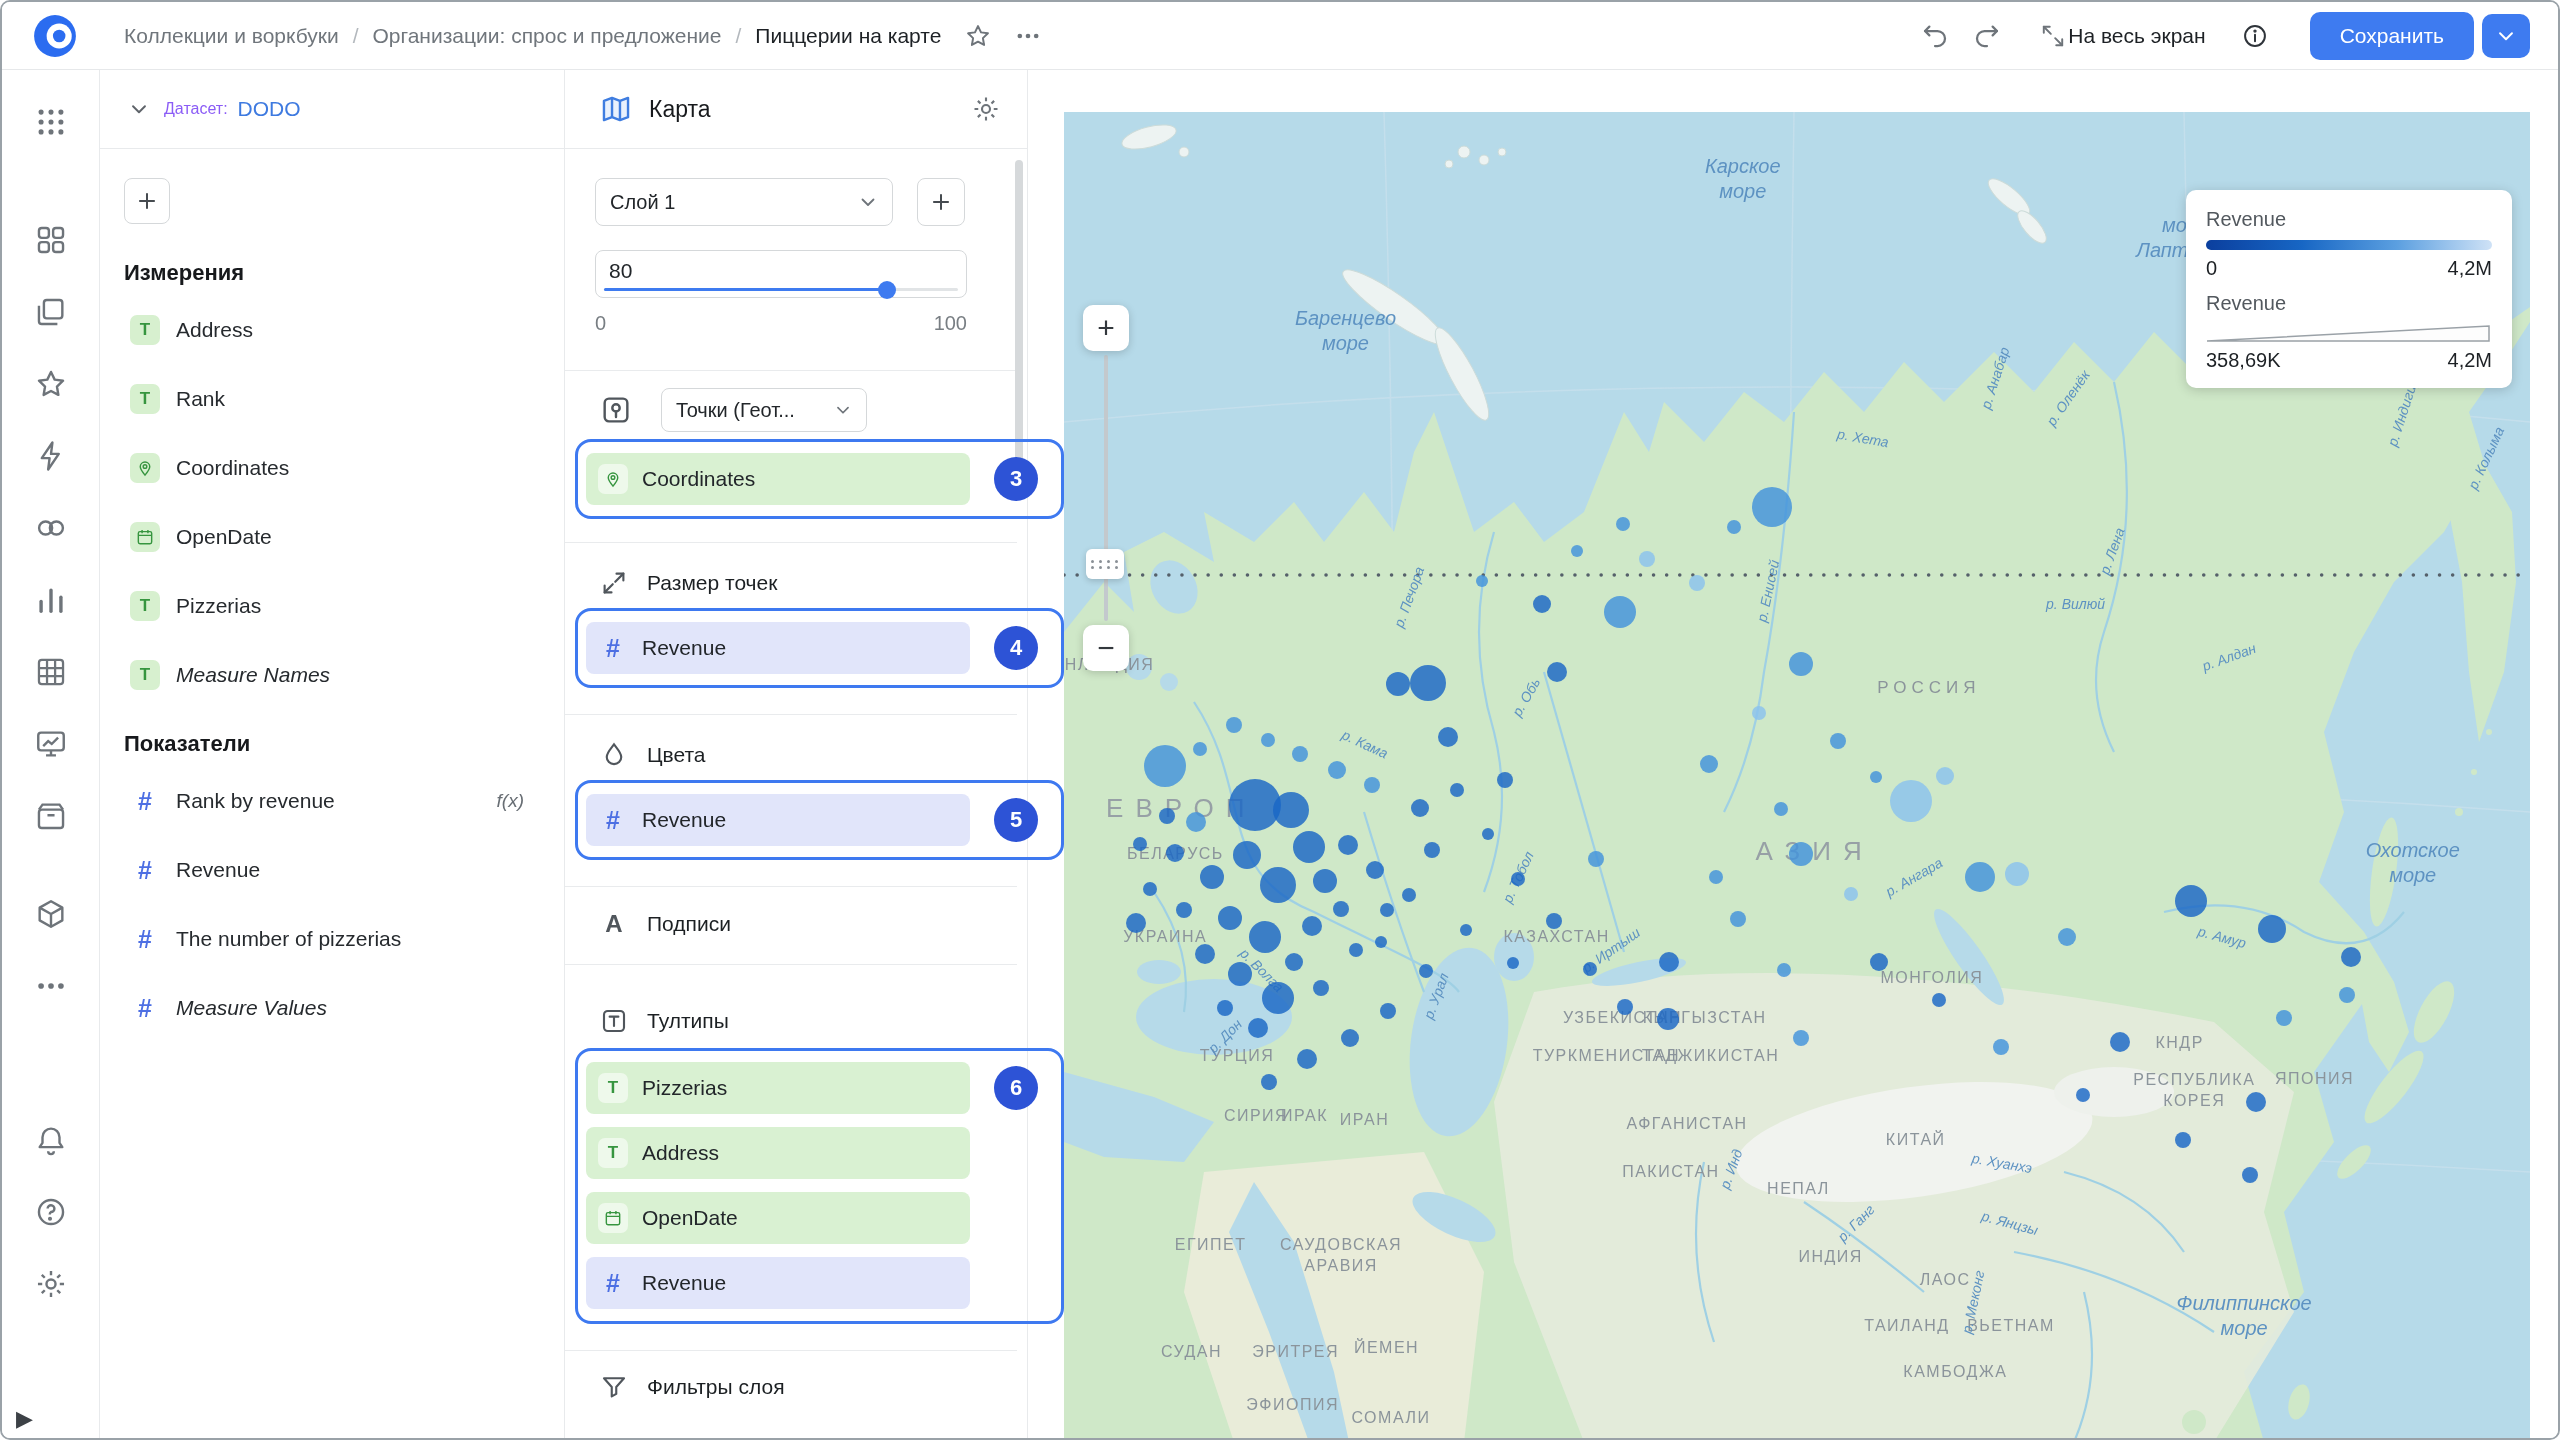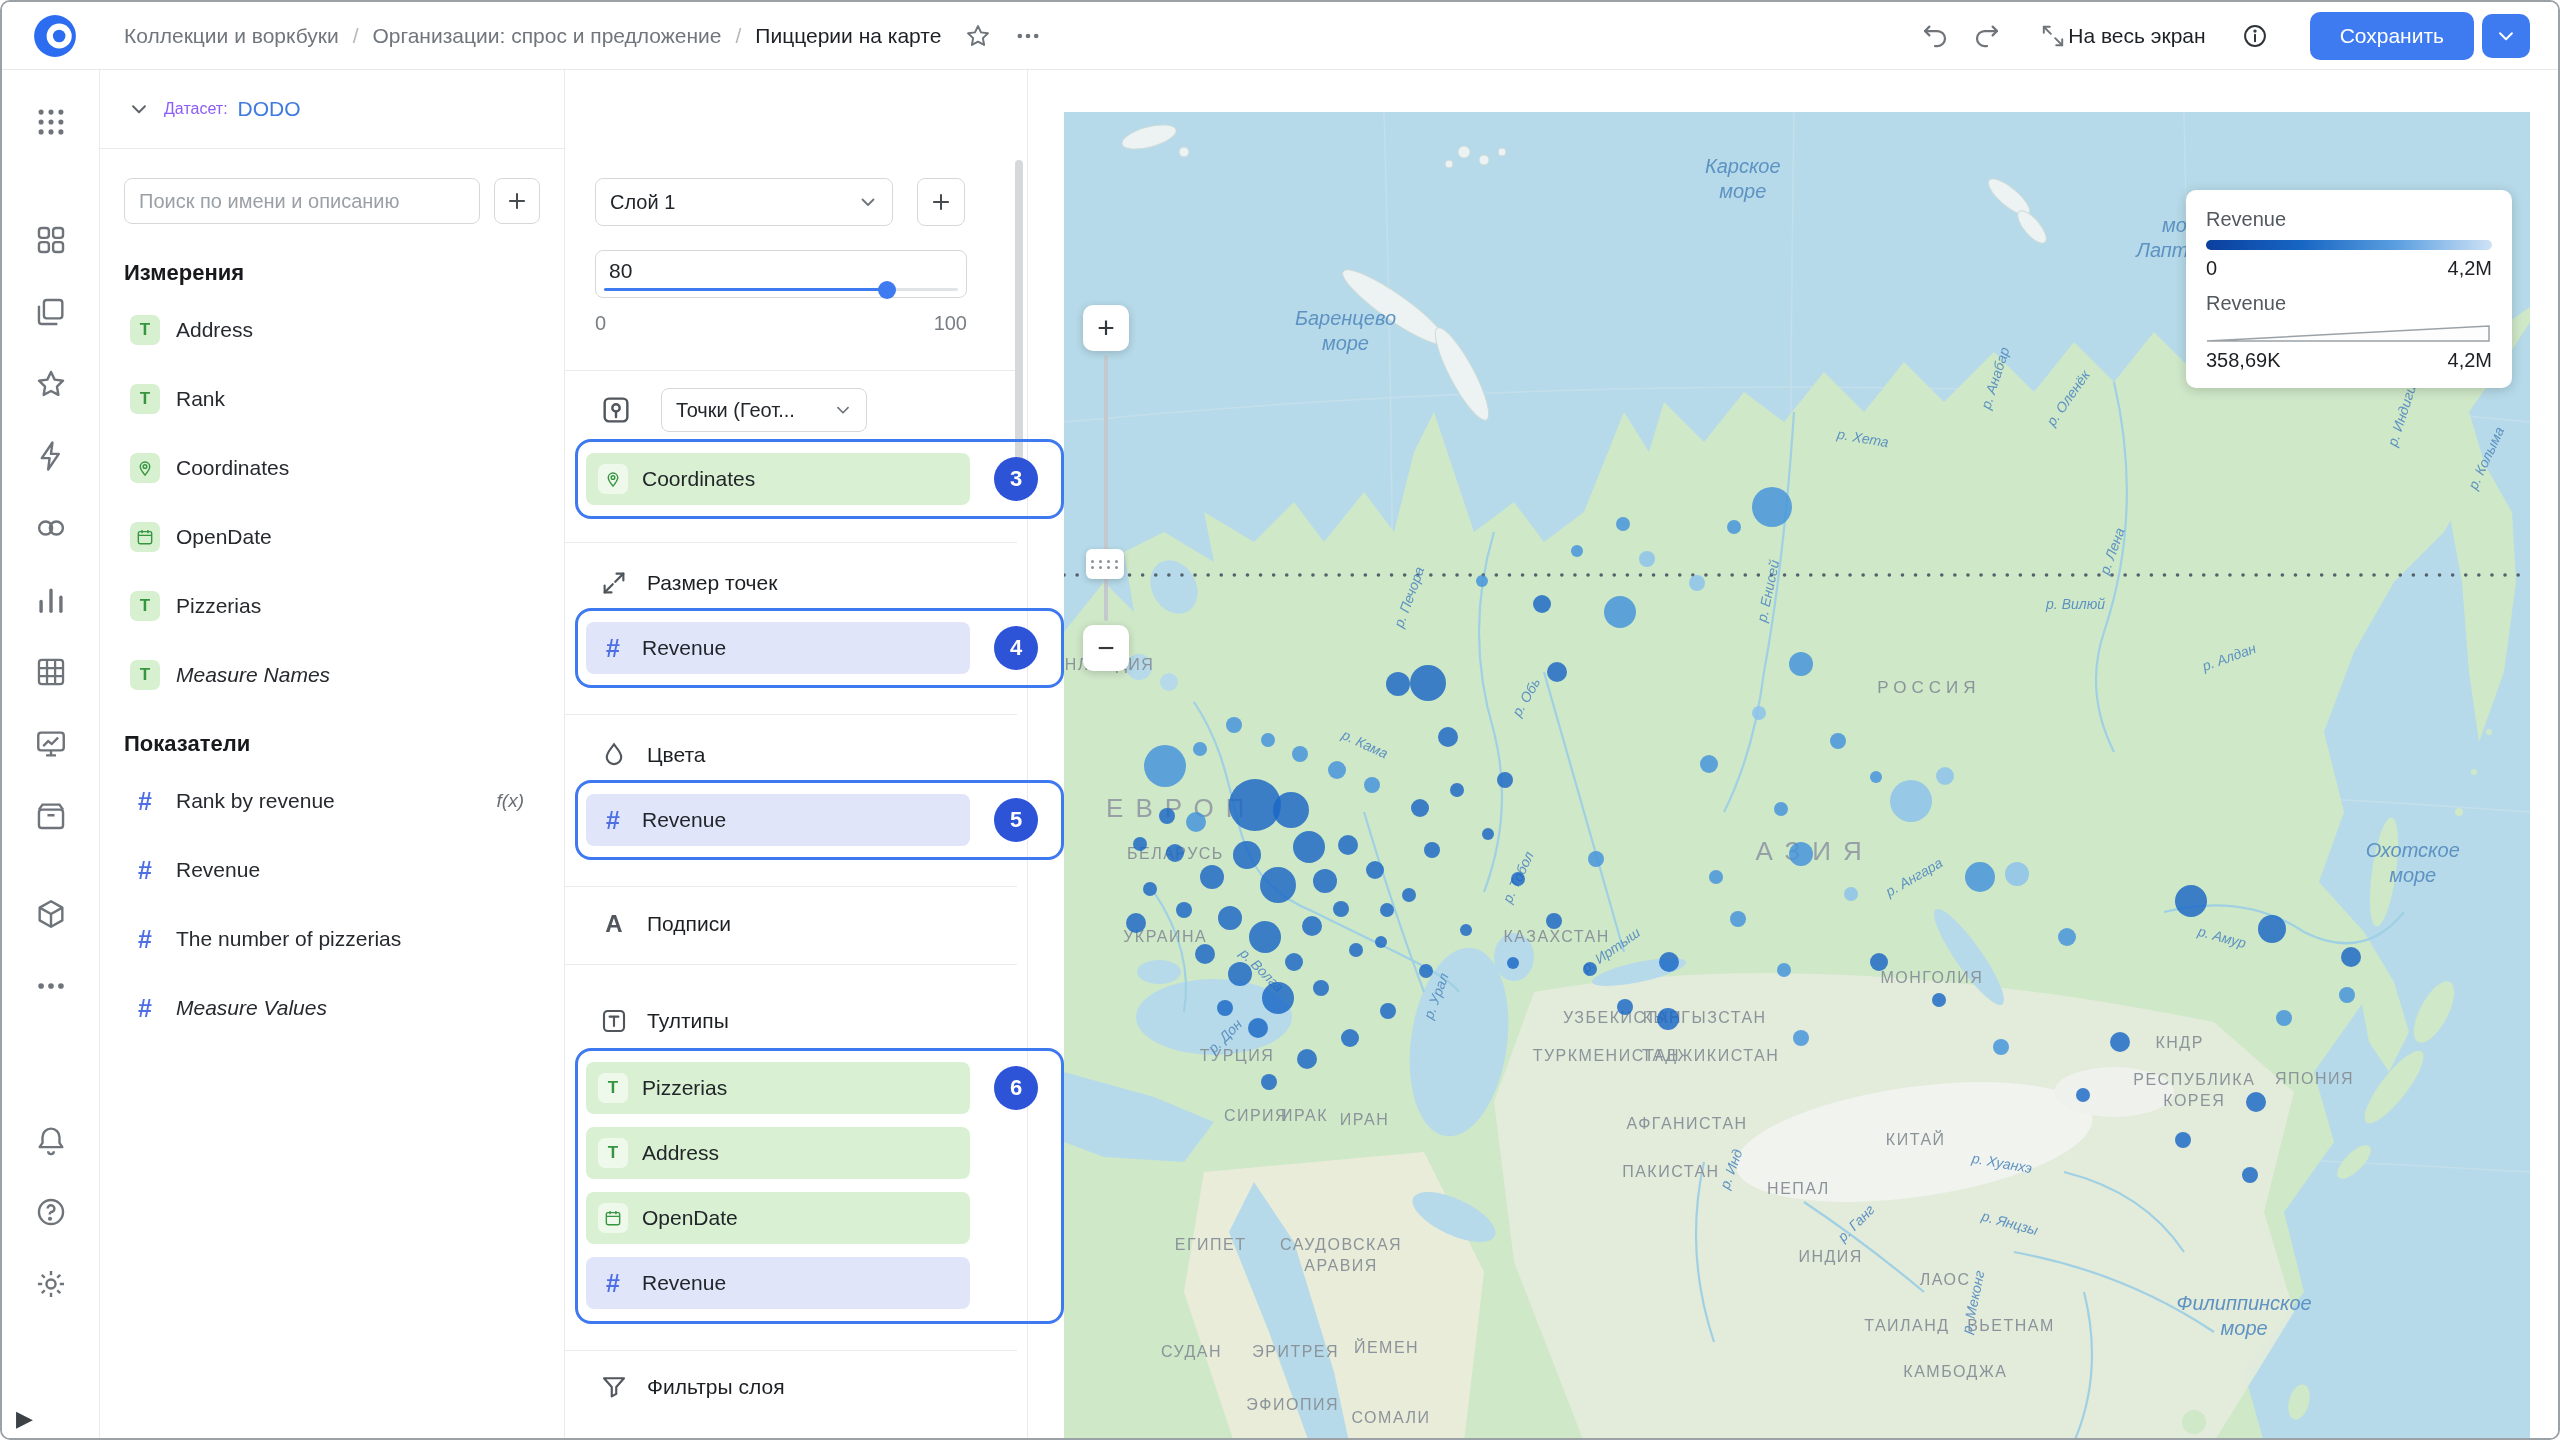--- a/index.html
+++ b/index.html
@@ -324,21 +324,20 @@
       <span class="chev" id="i-ds-chev">
           <svg viewBox="0 0 24 24" width="26" height="26" style="display:block">
             <path fill="none" stroke="currentColor" stroke-width="1.8" stroke-linecap="round" stroke-linejoin="round" d="M6.5 9.5L12 15l5.5-5.5"></path>
           </svg>
         </span>
       <span class="ds-title">Датасет:</span>
       <span class="ds-name">DODO</span>
     </div>
     <div class="ds-body">
       <div class="search-row">
-        <input class="search-input" placeholder="Поиск по имени и описанию" style="">
         <button class="add-field-btn" id="i-add-field">
             <svg viewBox="0 0 24 24" width="26" height="26" style="display:block">
               <path stroke="currentColor" stroke-width="1.9" stroke-linecap="round" d="M12 5.5v13M5.5 12h13"></path>
             </svg>
           </button>
       </div>
       <div class="ds-heading">Измерения</div>
       <div class="ds-list" id="dims-list">
           <div class="ds-row">
             <span class="ico-dim">T</span>
@@ -397,20 +396,39 @@
           <div class="ds-row">
             <span class="ico-num">#</span>
             <span class="ds-label it">Measure Values</span>
           </div>
         </div>
     </div>
   </section>
 
   <section class="config-panel">
     <div class="cfg-body">
+      <div class="cfg-header">
+        <span id="i-map-chart">
+            <svg viewBox="0 0 24 24" width="34" height="34" style="display:block">
+              <g stroke="#3f7de0" fill="#e9f1fd" stroke-width="1.7" stroke-linejoin="round">
+                <path d="M3.5 6.2l5.7-2 5.6 2 5.7-2v13.6l-5.7 2-5.6-2-5.7 2z"></path>
+                <path d="M9.2 4.2v13.6M14.8 6.2v13.6" fill="none"></path>
+              </g>
+            </svg>
+          </span>
+        <span class="cfg-title">Карта</span>
+        <span class="cfg-gear" id="i-gear2">
+            <svg viewBox="0 0 24 24" width="30" height="30" style="display:block">
+              <g fill="none" stroke="currentColor" stroke-width="1.7">
+                <circle cx="12" cy="12" r="3.2"></circle>
+                <path d="M12 2.8v3M12 18.2v3M2.8 12h3M18.2 12h3M5.5 5.5l2.1 2.1M16.4 16.4l2.1 2.1M18.5 5.5l-2.1 2.1M7.6 16.4l-2.1 2.1"></path>
+              </g>
+            </svg>
+          </span>
+      </div>
 
       <div class="abs select-box" style="top:108px;left:30px;width:298px;height:48px">
         <span>Слой 1</span>
         <span class="chev" id="i-chev-layer">
             <svg viewBox="0 0 24 24" width="24" height="24" style="display:block">
               <path fill="none" stroke="currentColor" stroke-width="1.8" stroke-linecap="round" stroke-linejoin="round" d="M6.5 9.5L12 15l5.5-5.5"></path>
             </svg>
           </span>
       </div>
       <button class="abs sq-btn" style="top:108px;left:352px;width:48px;height:48px" id="i-add-layer">

